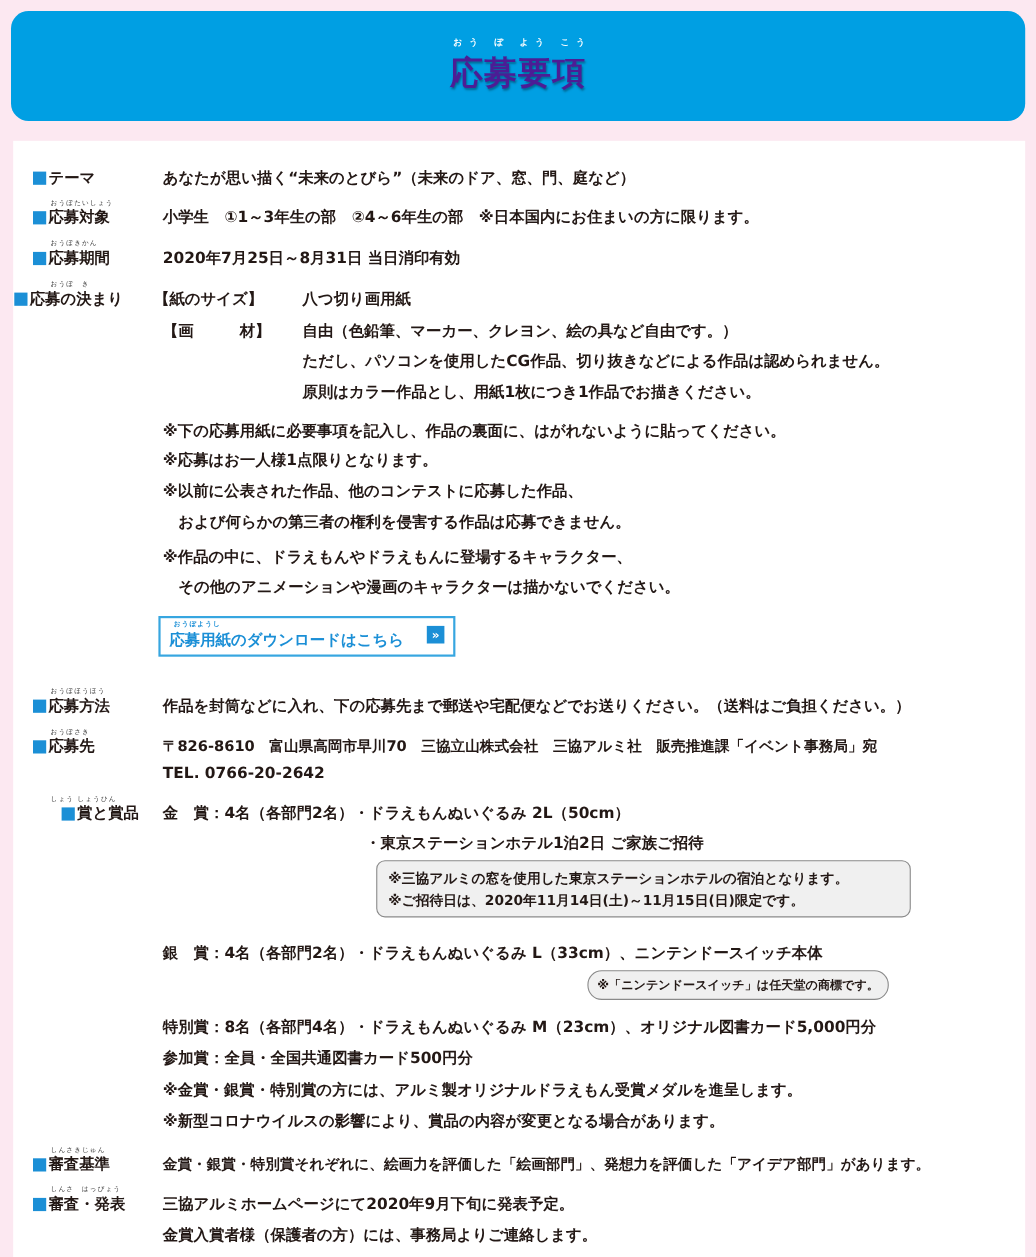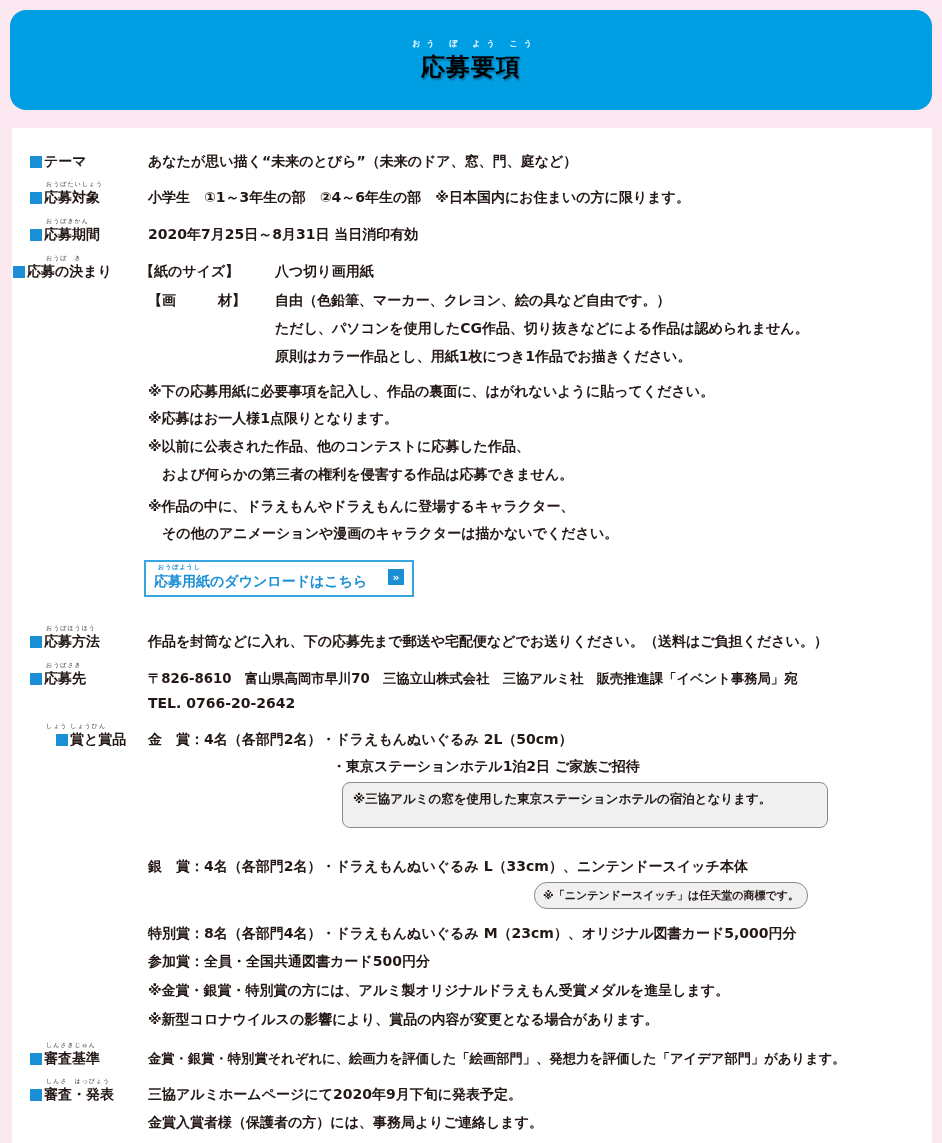--- a/index.html
+++ b/index.html
@@ -13,21 +13,21 @@
   .header {
     position: absolute; left: 10px; top: 10px; width: 922px; height: 100px;
     background: #009fe3; border-radius: 16px;
     display: flex; flex-direction: column; align-items: center; justify-content: center;
   }
   .header .ruby {
     color: #fff; font-size: 8px; font-weight: bold; letter-spacing: 6px;
     margin-bottom: 2px; padding-left: 8px;
   }
   .header .title {
-    color: #000000; font-size: 24px; font-weight: bold; letter-spacing: 1px;
+    color: #4c1d95; font-size: 30px; font-weight: bold; letter-spacing: 1px;
     text-shadow: 1px 2px 2px rgba(0,0,0,0.35);
   }
   .panel {
     position: absolute; left: 12px; top: 128px; width: 920px; height: 1015px;
     background: #ffffff;
   }
   .label {
     position: absolute; left: 0; font-size: 14px; font-weight: bold;
     display: flex; align-items: center; white-space: nowrap; font-family: Liberation Serif, serif;
   }
@@ -141,22 +141,23 @@
 <div class="val" style="left:148px; top:695px;">TEL. 0766-20-2642</div>
 
 <div class="furi" style="left:46px; top:722px;">しょう しょうひん</div>
 <div class="label" style="left:28px; top:731px;padding-left:28px;">
   <span class="sq"></span>
   <span>賞と賞品</span>
 </div>
 <div class="val" style="left:148px; top:731px;">金　賞：4名（各部門2名）・ドラえもんぬいぐるみ 2L（50cm）</div>
 <div class="val" style="left:332px; top:758px;">・東京ステーションホテル1泊2日 ご家族ご招待</div>
 
-<div class="note-box" style="left:342px; top:782px; width:486px; height:46px;">
+<div class="note-box" style="left:342px; top:782px; width:486px; height:52px;">
   <div>※三協アルミの窓を使用した東京ステーションホテルの宿泊となります。</div>
+  <div>※ご招待日は、2020年11月14日(土)～11月15日(日)限定です。</div>
 </div>
 
 <div class="val" style="left:148px; top:858px;">銀　賞：4名（各部門2名）・ドラえもんぬいぐるみ L（33cm）、ニンテンドースイッチ本体</div>
 <div class="note-small" style="left:534px; top:882px;">※「ニンテンドースイッチ」は任天堂の商標です。</div>
 
 <div class="val" style="left:148px; top:925px;">特別賞：8名（各部門4名）・ドラえもんぬいぐるみ M（23cm）、オリジナル図書カード5,000円分</div>
 <div class="val" style="left:148px; top:953px;">参加賞：全員・全国共通図書カード500円分</div>
 <div class="val" style="left:148px; top:982px;">※金賞・銀賞・特別賞の方には、アルミ製オリジナルドラえもん受賞メダルを進呈します。</div>
 <div class="val" style="left:148px; top:1011px;">※新型コロナウイルスの影響により、賞品の内容が変更となる場合があります。</div>
 

